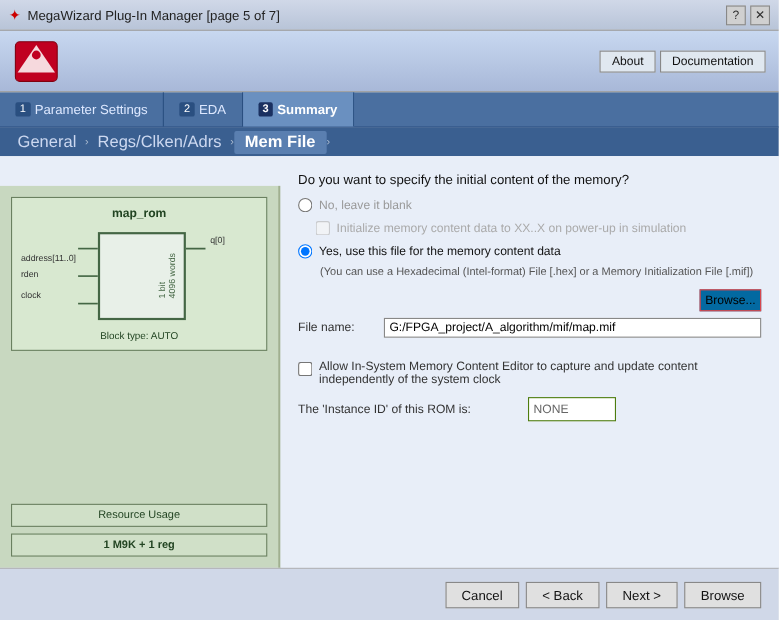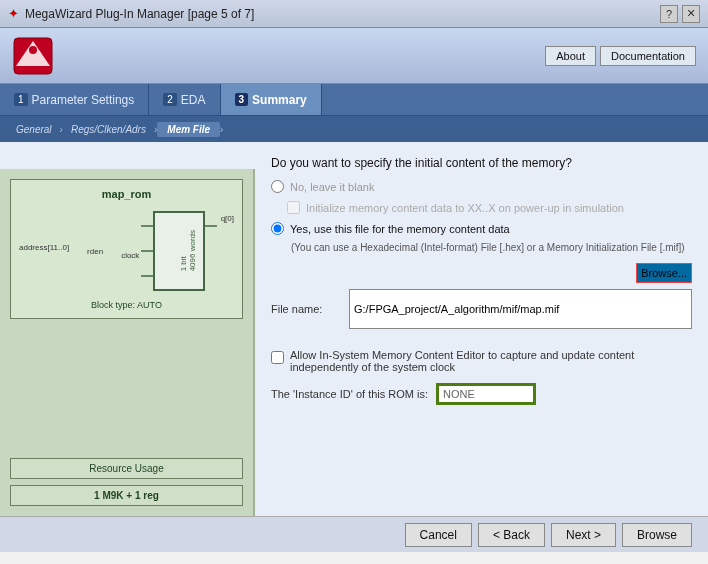--- a/index.html
+++ b/index.html
@@ -64,22 +64,22 @@
     }
     .tab.active .tab-num { background: #1a3060; }
 
     
     .breadcrumb-row {
       background: #3a5f90;
       display: flex; align-items: center;
       height: 26px; padding: 0 8px; gap: 0;
     }
     .breadcrumb-item {
-      color: #ccd8f0; font-size: 10px; padding: 0 8px;
-      display: flex; align-items: flex-start; gap: 4px; cursor: pointer; font-style: italic;
+      color: #ccd8f0; font-size: 15px; padding: 0 8px;
+      display: flex; align-items: flex-start; gap: 4px; cursor: pointer;
     }
     .breadcrumb-item.active { color: white; font-weight: bold; background: #5a7fb0; padding: 2px 10px; border-radius: 2px; }
     .bc-arrow { color: #aabbd0; font-size: 10px; }
 
     
     .main-content {
       display: flex;
       background: #e8eef8;
       height: calc(564px - 28px - 56px - 32px - 26px - 48px);
       min-height: 0;
@@ -105,22 +105,22 @@
     }
     .block-title {
       text-align: center; font-size: 11px; color: #224422;
       margin-bottom: 6px; font-weight: bold;
     }
     .block-body {
       display: flex; align-items: center; gap: 0;
       position: relative; height: 90px;
     }
     .block-pins-left {
-      display: flex; flex-direction: row; justify-content: space-between;
-      font-size: 9px; color: #333; gap: 18px; margin-right: 2px;
+      display: flex; flex-direction: column; justify-content: space-between;
+      font-size: 9px; color: #333; gap: 2px; margin-right: 2px;
     }
     .block-box {
       border: 2px solid #446644;
       background: #e8f0e8;
       width: 80px; height: 80px;
       position: relative;
       display: flex; align-items: center; justify-content: center;
     }
     .block-inner-label {
       font-size: 8px; color: #446644;
@@ -170,47 +170,47 @@
     .browse-btn {
       padding: 3px 4px; border: 1px solid #ef4444; background: #0369a1;
       cursor: pointer; font-size: 11px;
     }
 
     .field-row {
       display: flex; align-items: center; margin-bottom: 20px; gap: 8px;
     }
     .field-label { font-size: 11px; color: #333; min-width: 70px; }
     .field-input {
-      flex: 1; height: 40px; border: 1px solid #888; background: white;
+      flex: 1; height: 18px; border: 1px solid #888; background: white;
       padding: 0 4px; font-size: 11px;
     }
 
     .port-row {
       display: flex; align-items: center; margin-bottom: 10px; gap: 8px;
     }
     .port-label { font-size: 10px; color: #555; flex: 1; line-height: 1.3; }
     .port-select {
       width: 130px; height: 22px; border: 1px solid #888; background: white;
       font-size: 11px; padding: 0 2px;
     }
 
     .checkbox-row { display: flex; align-items: flex-start; gap: 6px; margin-bottom: 10px; }
     .checkbox-row input[type=checkbox] { margin-top: 2px; }
     .checkbox-row-label { font-size: 11px; color: #333; }
 
     .instance-row { display: flex; align-items: center; gap: 8px; }
     .instance-label { font-size: 11px; color: #333; }
     .instance-input {
-      width: 100px; height: 22px; border: 3px solid #4d7c0f; background: white;
-      padding: 0 4px; font-size: 11px; color: #666;
+      width: 80px; height: 22px; border: 1px solid #4d7c0f; background: white;
+      padding: 0 4px; font-size: 11px; color: #666; margin-left: 44px;
     }
 
     
     .bottom-bar {
-      height: 36px;
+      height: 48px;
       background: #d0d8e8;
       border-top: 1px solid #aaa;
       display: flex;
       align-items: center;
       justify-content: space-between;
       padding: 0 16px;
     }
     .bottom-btns { display: flex; gap: 6px; }
     .bottom-btn {
       padding: 4px 14px; border: 1px solid #888; background: #e0e0e0;

